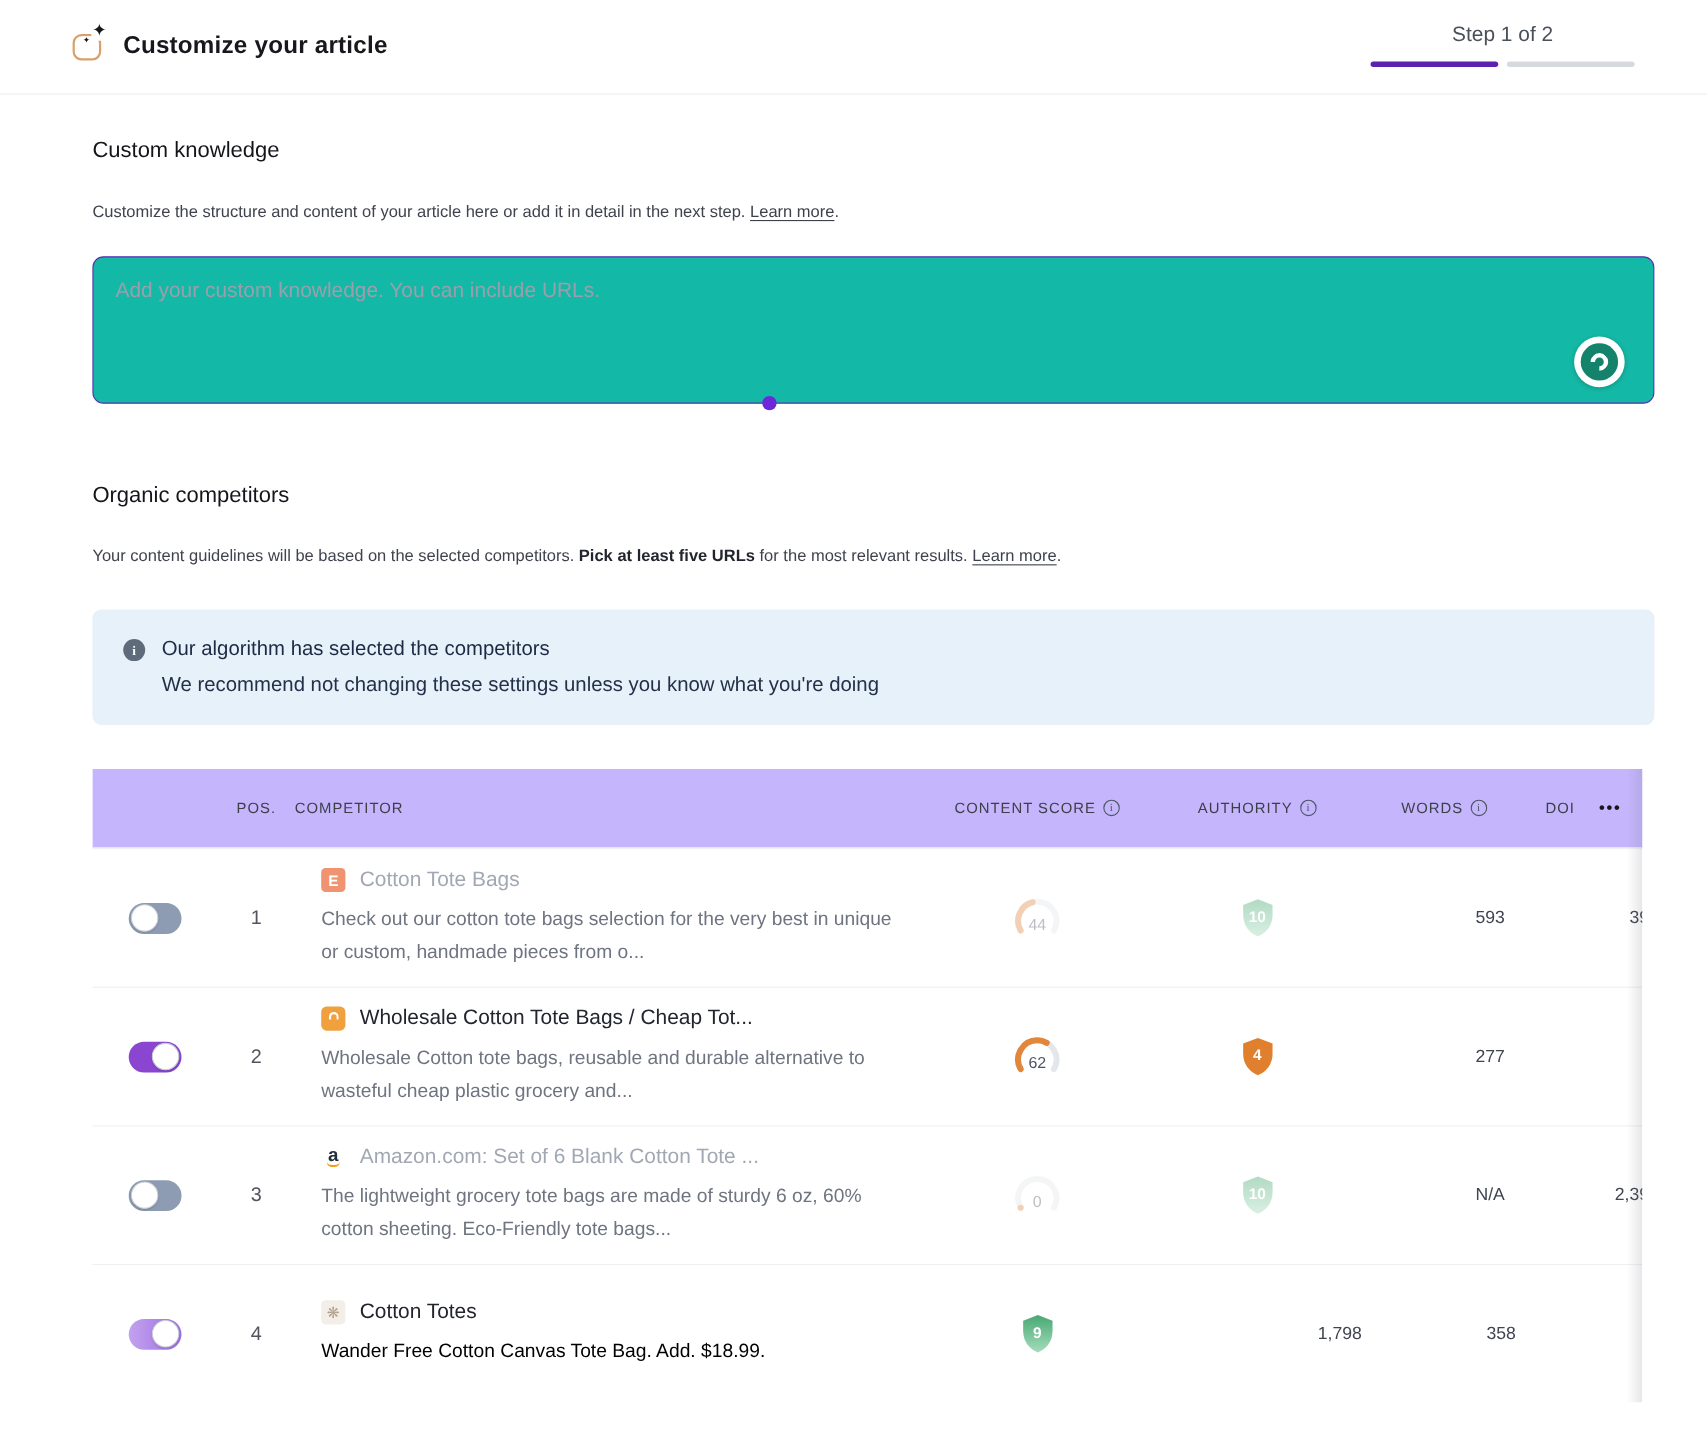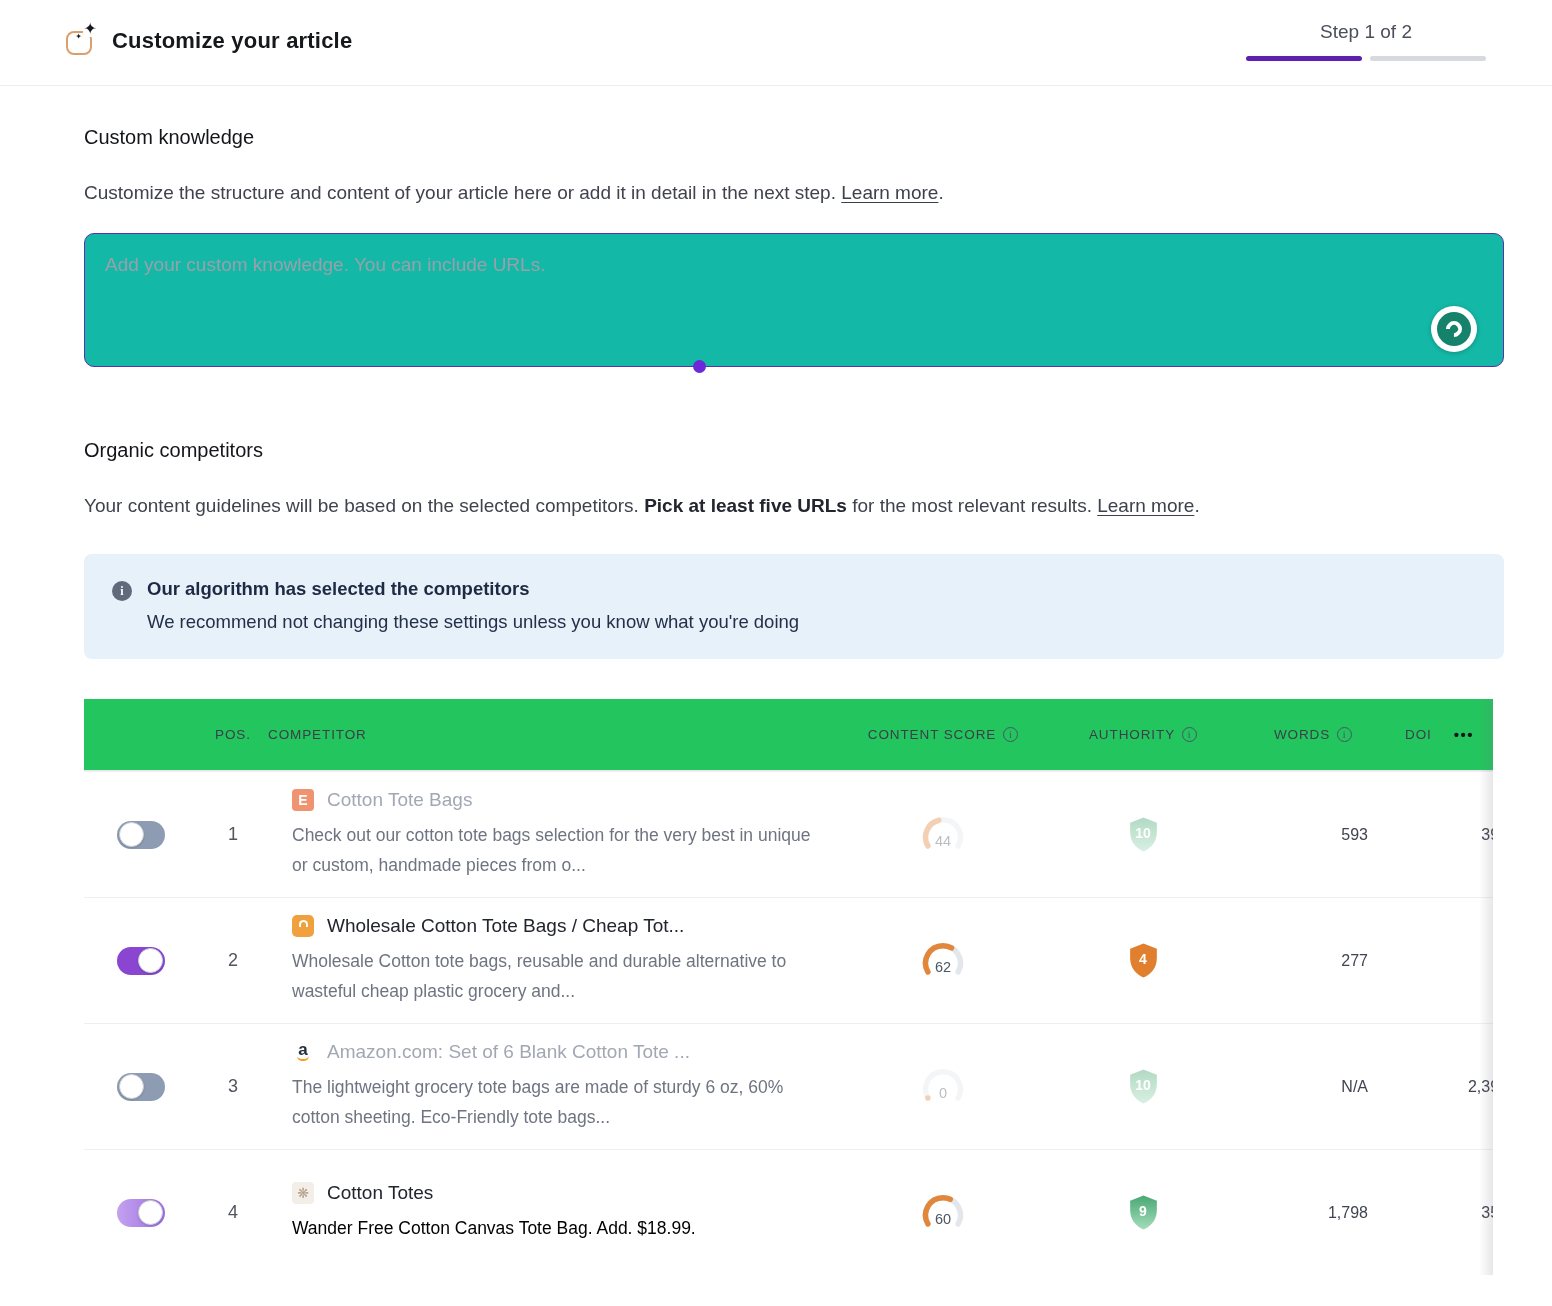--- a/index.html
+++ b/index.html
@@ -22,21 +22,21 @@
   .step-label { font-size:19px; color:#4a4f59; }
   .step-bars { display:flex; gap:8px; width:100%; }
   .step-bar { height:5px; border-radius:3px; flex:1; }
   .step-bar.active { background:#5e21af; }
   .step-bar.inactive { background:#d6dade; }
 
   
   .main { padding:0 84px; }
   .section-heading { font-size:20px; font-weight:500; color:#14151a; }
   .ck-heading { margin-top:40px; }
-  .para { margin-top:26px; font-size:19px; color:#40434e; line-height:36px; }
+  .para { margin-top:26px; font-size:15px; color:#40434e; line-height:36px; }
   .para b { font-weight:600; color:#22252e; }
   .link { color:#3c414c; text-decoration:underline; text-underline-offset:3px; cursor:pointer; }
 
   .knowledge-box { position:relative; margin-top:22px; width:1420px; height:134px;
     border:1.6px solid #5b2db0; border-radius:10px; background:#14b8a6; }
   .knowledge-box textarea { width:100%; height:100%; border:none; outline:none; resize:none;
     background:transparent; padding:20px 60px 20px 20px; font-size:19px; color:#2b2e37;
     font-family:"Liberation Sans","DejaVu Sans",sans-serif; }
   .knowledge-box textarea::placeholder { color:#9aa0ab; }
   .caret-dot { position:absolute; left:608px; bottom:-7px; width:13px; height:13px;
@@ -50,29 +50,29 @@
     border-left-color:transparent; transform:rotate(-45deg); }
 
   .oc-heading { margin-top:72px; }
   .oc-para { max-width:1420px; }
 
   .info-banner { margin-top:30px; width:1420px; background:#e6f1fa; border-radius:8px;
     padding:24px 28px 26px 28px; display:flex; gap:15px; }
   .info-icon { flex:0 0 auto; width:20px; height:20px; border-radius:50%; background:#5f6b7a;
     color:#fff; font-size:12px; font-weight:700; display:flex; align-items:center;
     justify-content:center; margin-top:3px; font-family:"Liberation Serif","DejaVu Serif",serif; }
-  .info-title { font-size:18.5px; font-weight:700; color:#1e2a44; }
+  .info-title { font-size:18.5px; font-weight:400; color:#1e2a44; }
   .info-sub { margin-top:11px; font-size:18.5px; color:#243049; }
 
   
   .table-wrap { position:relative; margin-top:40px; width:1409px; overflow:hidden; }
   .table-wrap::after { content:""; position:absolute; top:0; right:0; width:14px; height:100%;
     background:linear-gradient(to left, rgba(120,120,130,.18), rgba(120,120,130,0)); pointer-events:none; }
   .tgrid { display:grid; grid-template-columns:114px 70px 580px 190px 210px 130px 130px; width:1424px; }
-  .thead { background:#22c55e; height:72px; align-items:center; border-bottom:1px solid #e7e7ea; }
+  .thead { background:#c4b5fd; height:72px; align-items:center; border-bottom:1px solid #e7e7ea; }
   .th { font-size:13.5px; letter-spacing:.9px; color:#3c3f48; font-weight:500;
     display:flex; align-items:center; gap:7px; }
   .th.c { justify-content:center; }
   .th-doi { padding-left:27px; gap:22px; }
   .info-chip { width:15px; height:15px; border-radius:50%; border:1.2px solid #4b5563;
     color:#4b5563; font-size:10px; display:inline-flex; align-items:center; justify-content:center;
     font-family:"Liberation Serif","DejaVu Serif",serif; cursor:pointer; }
   .more-dots { font-size:15px; letter-spacing:1.5px; color:#17181c; cursor:pointer; font-weight:700; }
 
   .trow { height:126px; align-items:center; border-top:1px solid #efeff2; }
@@ -320,29 +320,20 @@
           </span>
         </div>
       <div class="cell-pos">4</div>
       <div class="cell-comp">
         <div class="comp-titleline">
           <span class="favicon fav-pattern">❋</span>
           <span class="comp-title">Cotton Totes</span>
         </div>
         <div class="comp-desc">Wander Free Cotton Canvas Tote Bag. Add. $18.99.</div>
       </div>
-      <div class="cell-score">
-        <div class="gauge">
-          <svg viewBox="0 0 44 40">
-              <path d="M 8.14 30 A 16 16 0 1 1 35.86 30" fill="none" stroke="#e3e6ea" stroke-width="5" stroke-linecap="round"></path>
-              <path class="gauge-fill" d="M 8.14 30 A 16 16 0 1 1 35.86 30" fill="none" stroke="#e2863b" stroke-width="5" stroke-linecap="round" stroke-dasharray="40.211999999999996 200"></path>
-            </svg>
-          <span class="val">60</span>
-        </div>
-      </div>
       <div class="cell-auth">
         <div class="shield">
           <svg viewBox="0 0 32 36">
               <path d="M16 1.5 L29 6.5 V15.5 C29 25 23.3 31.5 16 34.5 C8.7 31.5 3 25 3 15.5 V6.5 Z" fill="url(#shieldGrad)"></path>
             </svg>
           <span class="num">9</span>
         </div>
       </div>
       <div class="cell-words">1,798</div>
       <div class="cell-doi">358</div>

